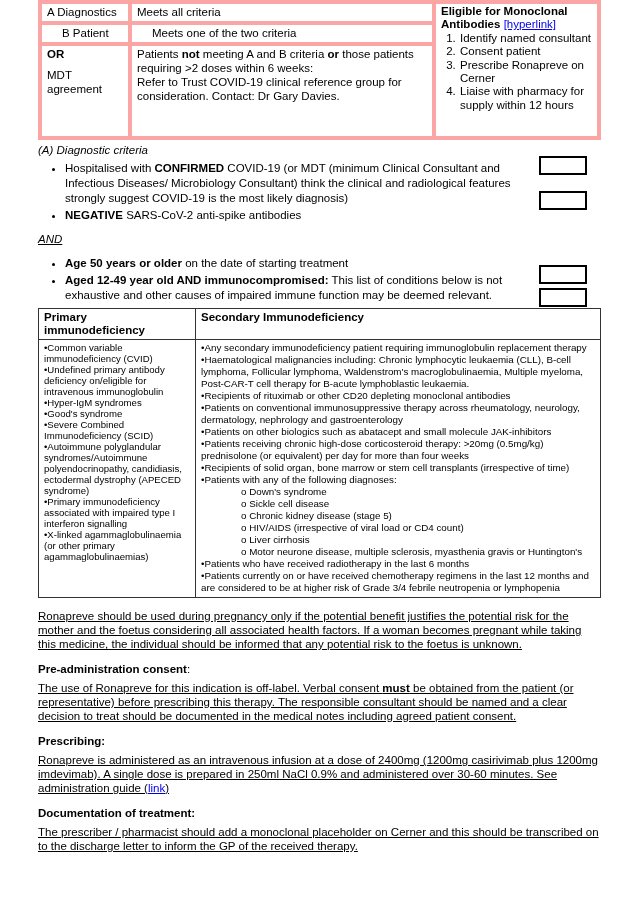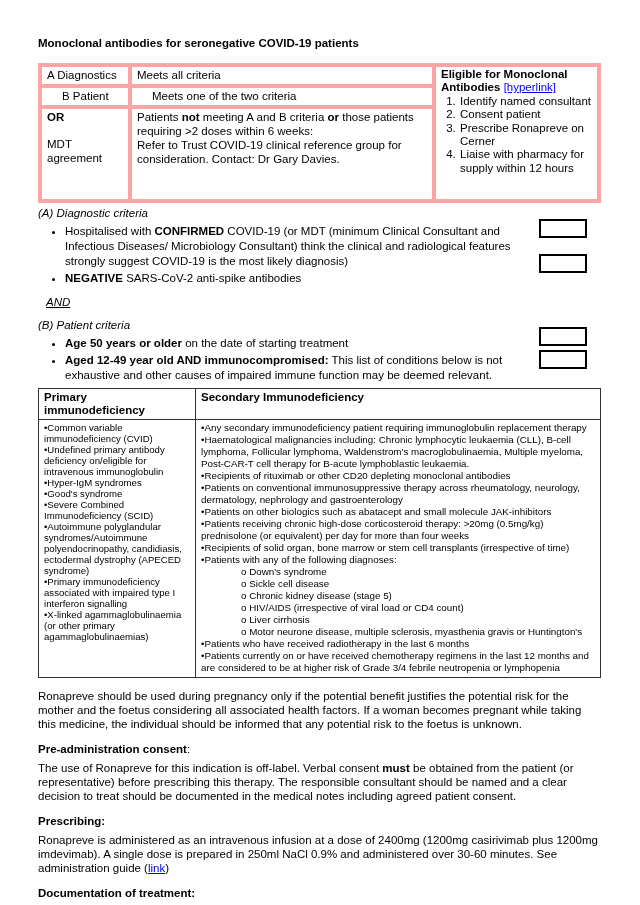--- a/index.html
+++ b/index.html
@@ -13,61 +13,60 @@
 
   .doc-title { font-weight: bold; font-size: 11.5px; margin: 36px 0 13px 0; }
 
   
   table.crit { border-collapse: collapse; width: 100%; table-layout: fixed; }
   table.crit td { border: 4px solid #fca5a5; padding: 1px 5px 2px 5px; vertical-align: top; }
   table.crit { border: 2px solid #000; }
   table.crit tr.thick td { border-bottom-width: 2px; padding-left: 20px; }
   td.elig { border-left-width: 2px !important; line-height: 13.4px; }
   .cell-or-top { font-weight: bold; }
-  .cell-or-bottom { margin-top: 13px; }
+  .cell-or-bottom { margin-top: 7px; }
   .bold { font-weight: bold; }
   a.doclink { color: #0000EE; text-decoration: underline; cursor: pointer; }
   .elig-head { font-weight: bold; }
   ol.elig-steps { margin: 0; padding-left: 18px; }
   ol.elig-steps li { padding-left: 1px; }
 
   
   .crit-section { position: relative; margin-top: 3px; }
   .sec-head { font-style: italic; }
   ul.main-bullets { list-style: disc outside; padding-left: 27px; margin: 4px 0 0 0; width: 476px; }
   ul.main-bullets li { margin-bottom: 2px; line-height: 15px; }
-  .and-word { font-style: italic; text-decoration: underline; display: inline-block; margin: 7px 0 6px 8px; }
+  .and-word { font-style: italic; text-decoration: underline; display: inline-block; margin: 7px 0 6px 0; }
   .checkbox { position: absolute; width: 48px; height: 19px; border: 2px solid #000; background: #fff; right: 14px; }
   .cbA1 { top: 13px; } .cbA2 { top: 48px; }
   .cbB1 { top: 9px;  } .cbB2 { top: 32px; }
 
   
   table.immuno { border-collapse: collapse; width: 100%; table-layout: fixed; margin-top: 5px; }
   table.immuno th, table.immuno td { border: 1px solid #333; vertical-align: top; text-align: left; margin-top: 17px; }
   table.immuno th { font-size: 11.5px; line-height: 13px; padding: 2px 5px; font-weight: bold; }
   table.immuno td { padding: 2px 5px 3px 5px; }
   td.prim-col { font-size: 9.6px; line-height: 11px; }
   td.sec-col  { font-size: 9.8px; line-height: 12px; }
   ul.flatlist { list-style: none; }
   ul.flatlist li::before { content: "\2022 "; }
   ul.sublist { list-style: none; }
   ul.sublist li { padding-left: 40px; }
   ul.sublist li::before { content: "o "; }
 
   
   .para-sec { margin-top: 11px; }
   .para-head { font-weight: bold; }
-  .para-body { margin-top: 5px; }
+  .para-body { margin-top: 5px; text-decoration: underline; }
 </style>
 </head>
 <body>
 
 <div class="page">
 
-  <div class="doc-title">Monoclonal antibodies for seronegative COVID-19 patients</div>
 
   <table class="crit">
     <colgroup>
         <col style="width:90px">
         <col style="width:304px">
         <col>
       </colgroup>
     <tbody>
         <tr style="height:18px">
       <td>A Diagnostics</td>
@@ -106,21 +105,20 @@
       <li><span>Hospitalised with </span><span class="bold">CONFIRMED</span><span> COVID-19 (or MDT (minimum Clinical Consultant and Infectious Diseases/ Microbiology Consultant) think the clinical and radiological features strongly suggest COVID-19 is the most likely diagnosis)</span></li>
       <li><span class="bold">NEGATIVE</span><span> SARS-CoV-2 anti-spike antibodies</span></li>
     </ul>
     <div class="checkbox cbA1"></div>
     <div class="checkbox cbA2"></div>
   </div>
 
   <span class="and-word">AND</span>
 
   <div class="crit-section">
-    <div class="sec-head">(B) Patient criteria</div>
     <ul class="main-bullets">
       <li><span class="bold">Age 50 years or older</span><span> on the date of starting treatment</span></li>
       <li><span class="bold">Aged 12-49 year old AND immunocompromised:</span><span> This list of conditions below is not exhaustive and other causes of impaired immune function may be deemed relevant.</span></li>
     </ul>
     <div class="checkbox cbB1"></div>
     <div class="checkbox cbB2"></div>
   </div>
 
   <table class="immuno">
     <colgroup>

